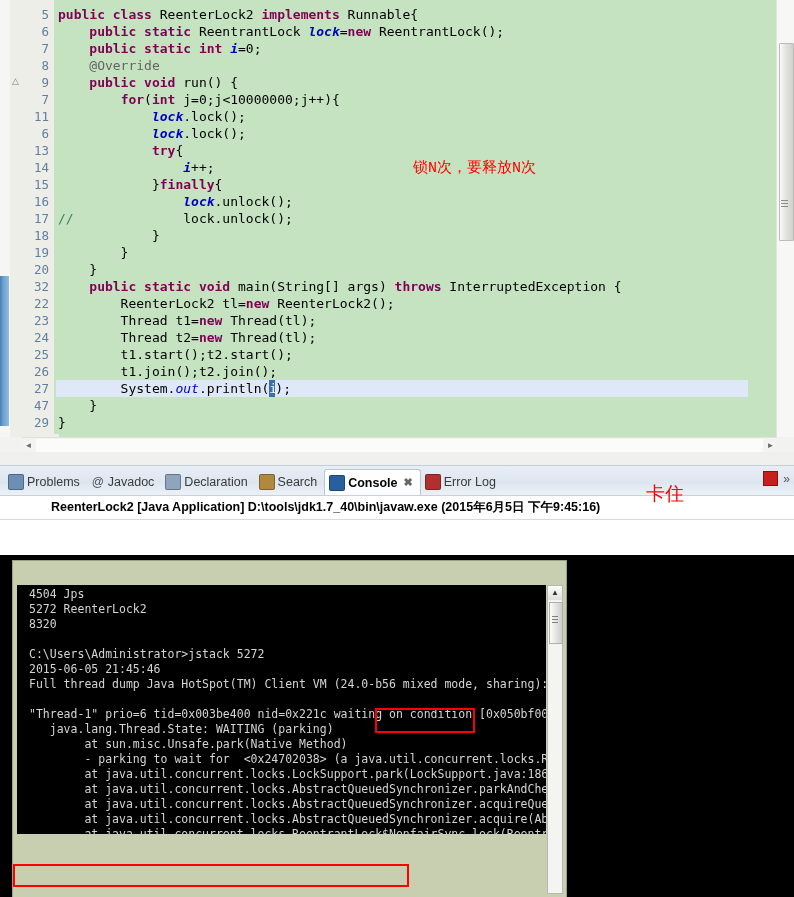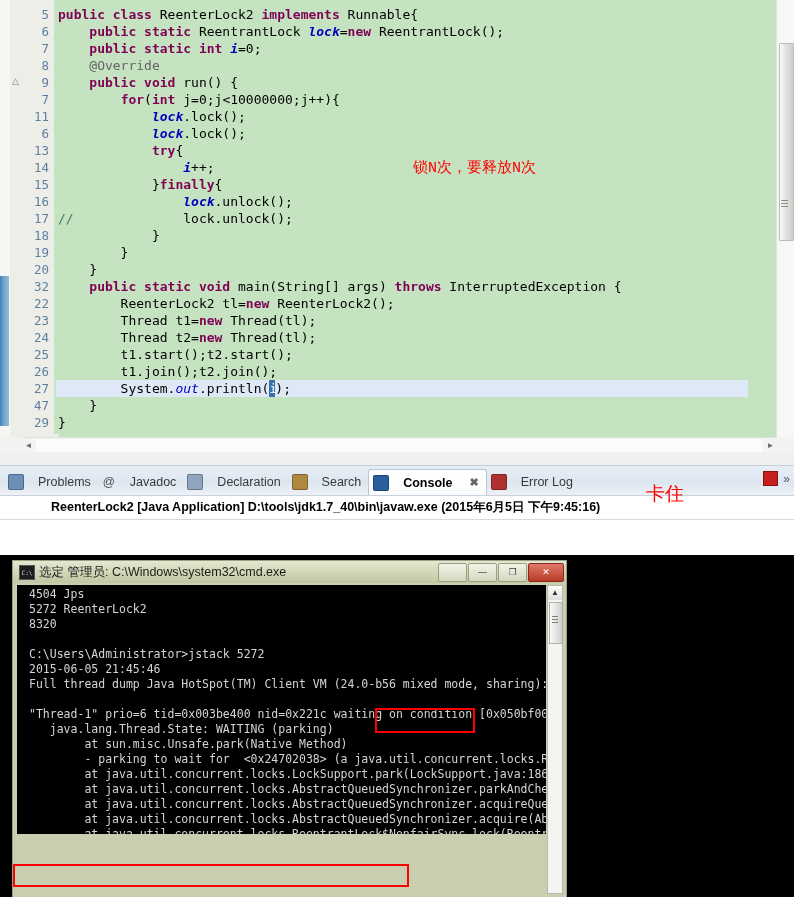--- a/index.html
+++ b/index.html
@@ -120,21 +120,21 @@
   #view-tabs{
     position:absolute;left:0;top:465px;width:794px;height:30px;
     background:linear-gradient(180deg,#e8eef5,#dde6f0 55%,#eef2f7);
     border-top:1px solid #c5cfdb;
   }
   .tabrow{
     position:absolute;left:4px;top:4px;height:24px;
     display:flex;align-items:center;
   }
   .vtab{
-    display:flex;align-items:center;gap:14px;
+    display:flex;align-items:center;gap:3px;
     padding:2px 7px 2px 4px;height:22px;
     font-size:12.5px;color:#3a3a3a;
   }
   .vtab.active{
     background:linear-gradient(180deg,#ffffff,#fbfcfd);
     border:1px solid #b9c6d4;border-bottom:none;
     border-radius:3px 3px 0 0;
     font-weight:bold;color:#000;
   }
   .ticon{width:14px;height:14px;display:inline-block;position:relative;}
@@ -339,30 +339,20 @@
 <div id="console-line">
   <div class="console-text">ReenterLock2 [Java Application] D:\tools\jdk1.7_40\bin\javaw.exe (2015年6月5日 下午9:45:16)</div>
 </div>
 <div class="console-annot">卡住</div>
 
 <div id="console-blank"></div>
 
 <div id="black-bg"></div>
 
 <div id="cmd-window">
-  <div class="cmd-title">
-    <div class="cmd-icon">C:\</div>
-    <div class="cmd-title-text">选定 管理员: C:\Windows\system32\cmd.exe</div>
-    <div class="winbtns">
-      <div class="wbtn sep"></div>
-      <div class="wbtn">—</div>
-      <div class="wbtn">❐</div>
-      <div class="wbtn close">✕</div>
-    </div>
-  </div>
 
   <div class="cmd-console" id="cmd-console">4504 Jps
 5272 ReenterLock2
 8320
 
 C:\Users\Administrator&gt;jstack 5272
 2015-06-05 21:45:46
 Full thread dump Java HotSpot(TM) Client VM (24.0-b56 mixed mode, sharing):
 
 "Thread-1" prio=6 tid=0x003be400 nid=0x221c waiting on condition [0x050bf000]

